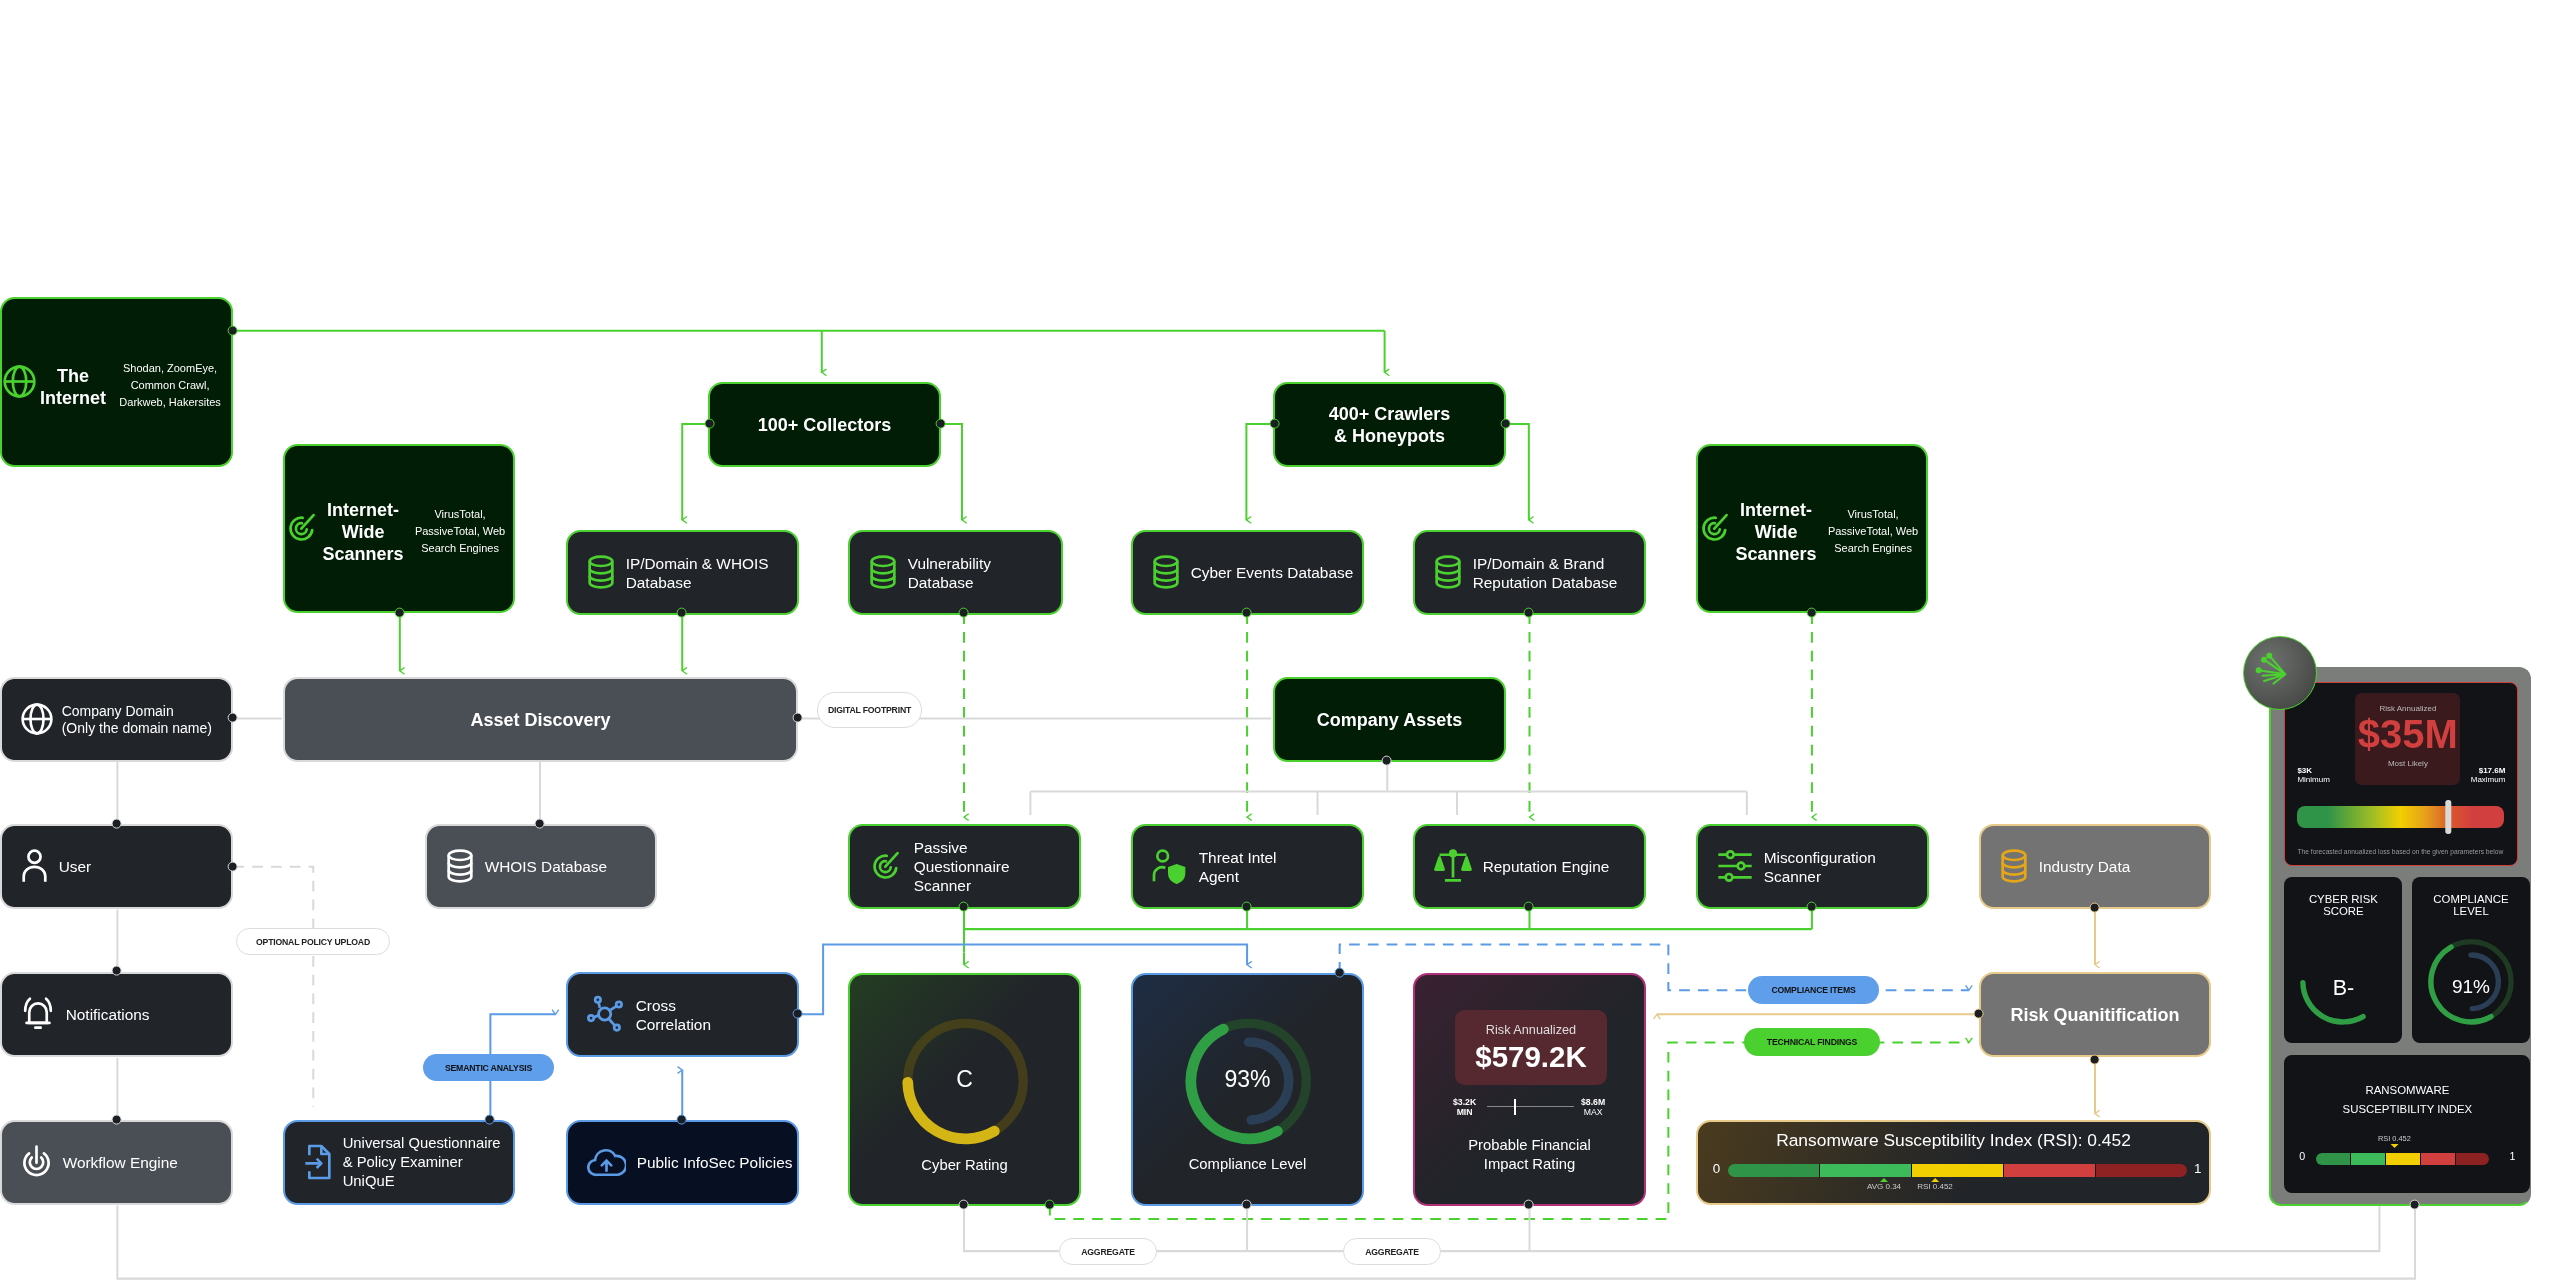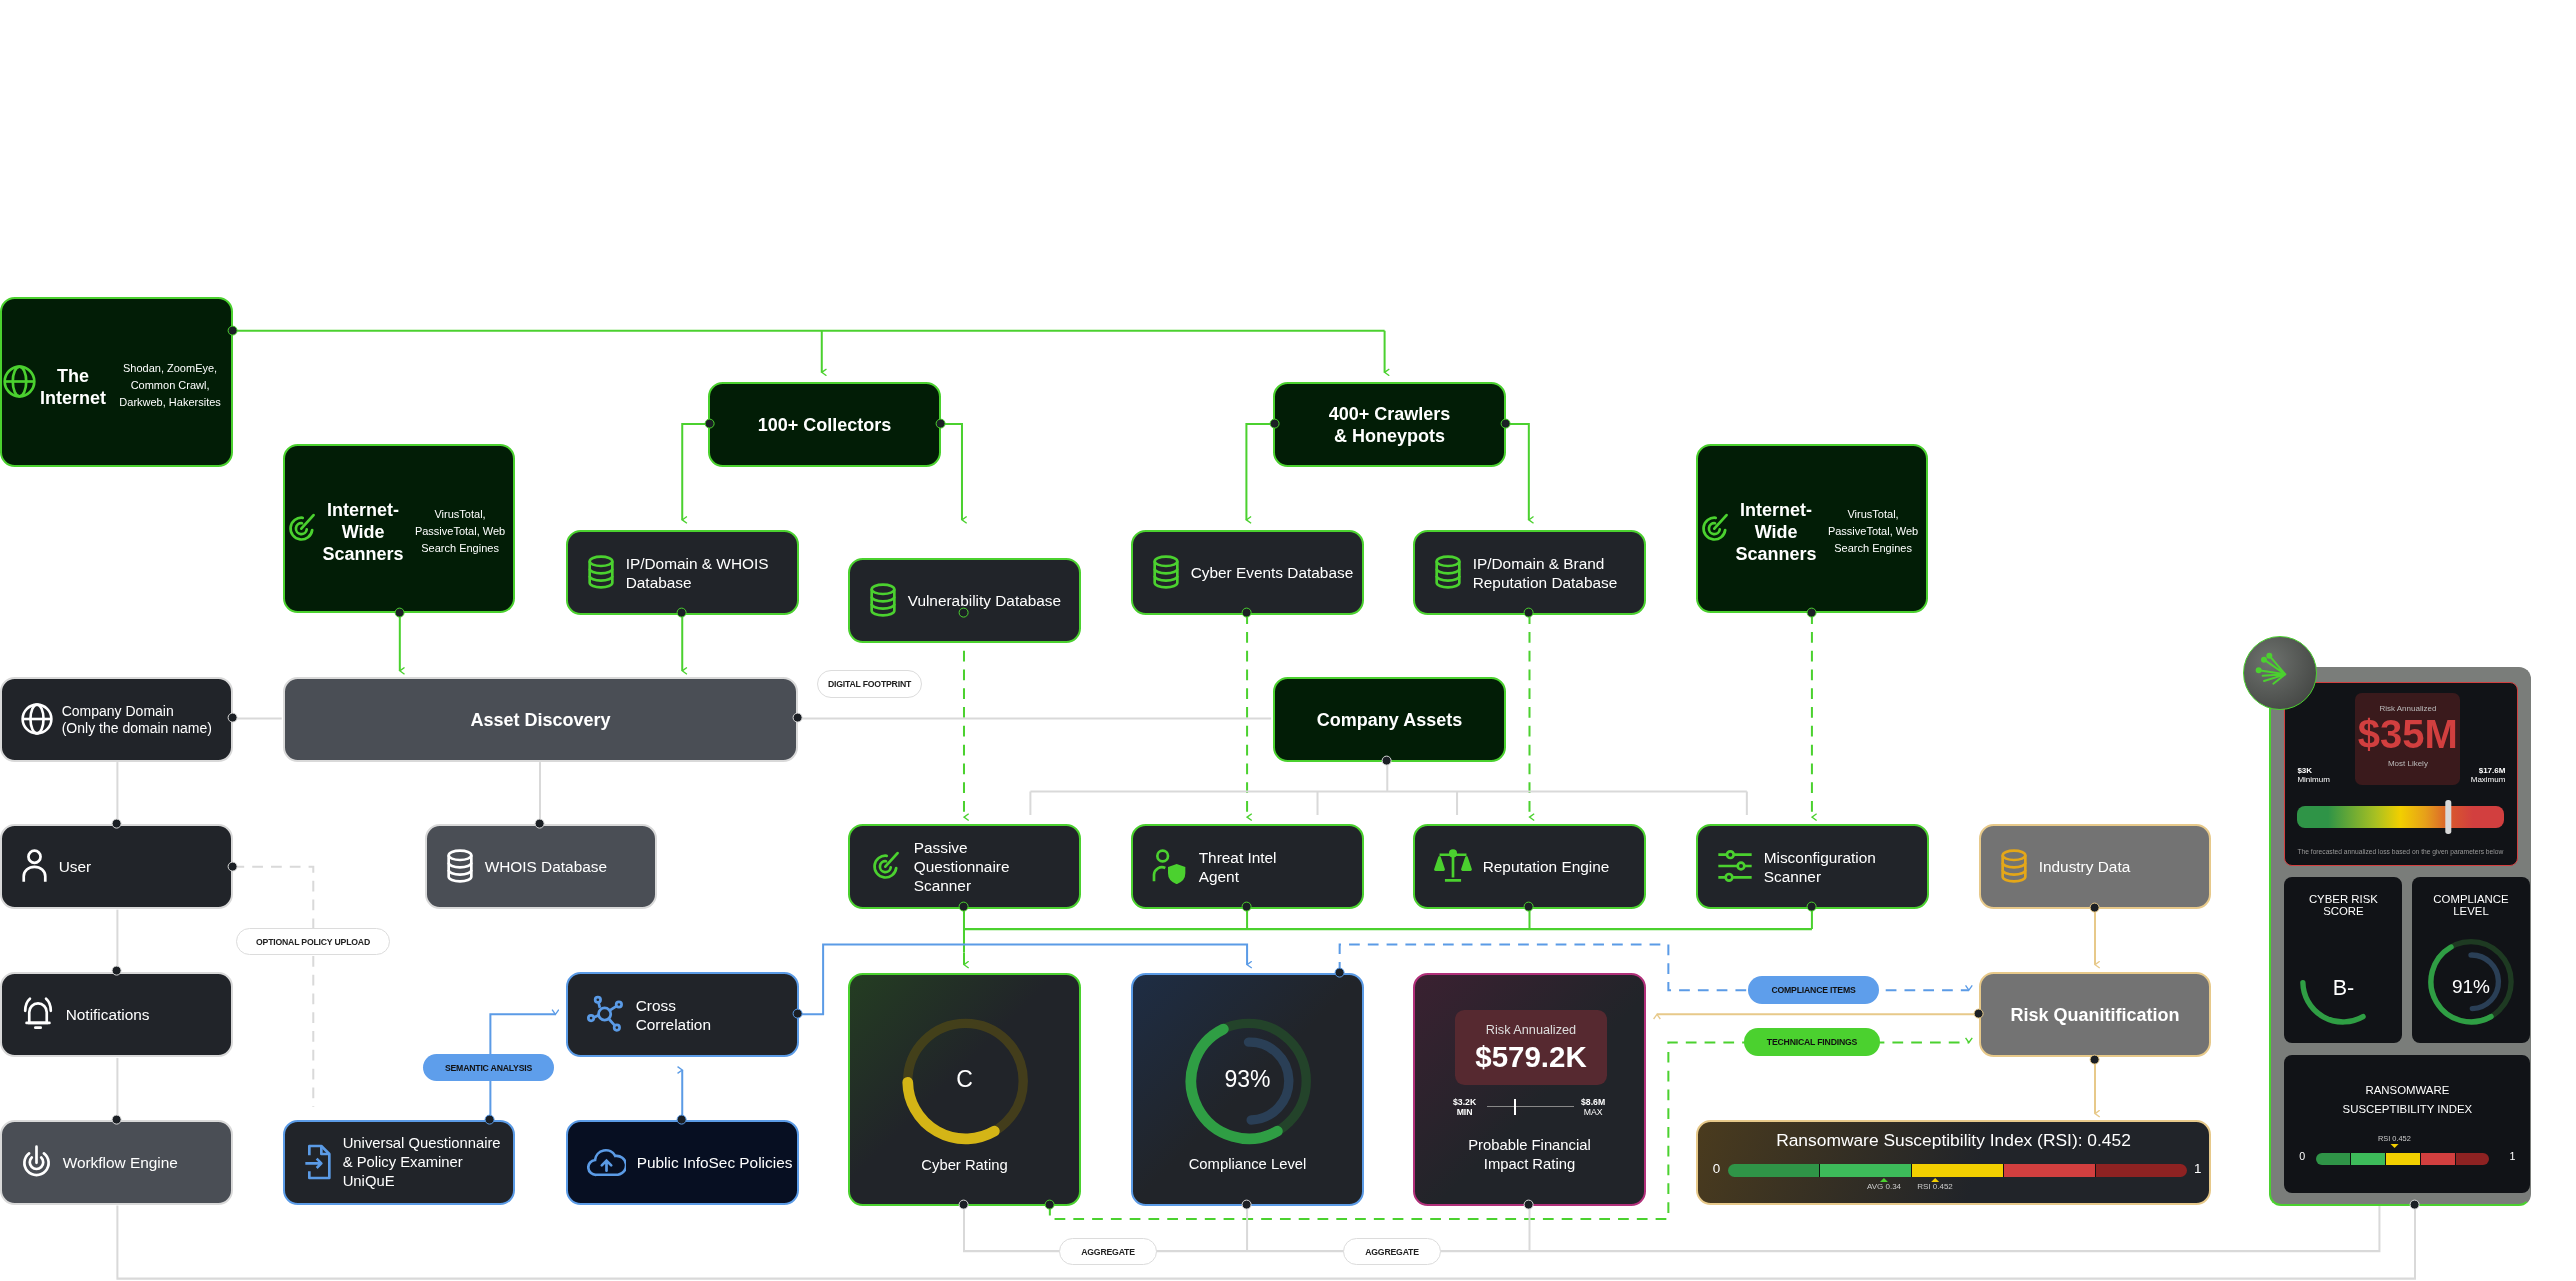--- a/index.html
+++ b/index.html
@@ -176,21 +176,21 @@
 </div>
 
 <div class="node n-dark row" style="left:566px;top:530px;width:233px;height:85px">
   <span class="ico"><svg width="28" height="34" viewBox="0 0 42 50" fill="none" stroke="#4bd12f" stroke-width="4">
         <ellipse cx="21" cy="9" rx="17" ry="7"></ellipse>
         <path d="M4 9 V41 A17 7 0 0 0 38 41 V9"></path>
         <path d="M4 20 A17 7 0 0 0 38 20 M4 31 A17 7 0 0 0 38 31"></path>
       </svg></span>
   <span class="lbl" style="width:154px">IP/Domain &amp; WHOIS Database</span>
 </div>
-<div class="node n-dark row" style="left:848px;top:558px;width:233px;height:85px">
+<div class="node n-dark row" style="left:848px;top:530px;width:215px;height:85px">
   <span class="ico"><svg width="28" height="34" viewBox="0 0 42 50" fill="none" stroke="#4bd12f" stroke-width="4">
         <ellipse cx="21" cy="9" rx="17" ry="7"></ellipse>
         <path d="M4 9 V41 A17 7 0 0 0 38 41 V9"></path>
         <path d="M4 20 A17 7 0 0 0 38 20 M4 31 A17 7 0 0 0 38 31"></path>
       </svg></span>
   <span class="lbl">Vulnerability Database</span>
 </div>
 <div class="node n-dark row" style="left:1131px;top:530px;width:233px;height:85px">
   <span class="ico"><svg width="28" height="34" viewBox="0 0 42 50" fill="none" stroke="#4bd12f" stroke-width="4">
         <ellipse cx="21" cy="9" rx="17" ry="7"></ellipse>
@@ -326,21 +326,21 @@
         <ellipse cx="21" cy="9" rx="17" ry="7"></ellipse>
         <path d="M4 9 V41 A17 7 0 0 0 38 41 V9"></path>
         <path d="M4 20 A17 7 0 0 0 38 20 M4 31 A17 7 0 0 0 38 31"></path>
       </svg></span>
   <span class="lbl">Industry Data</span>
 </div>
 <div class="node n-gold center-col" style="left:1979px;top:972px;width:232px;height:85px">
   <div class="title">Risk Quanitification</div>
 </div>
 
-<div class="pill pill-white" style="left:817px;top:670px;width:105px;height:28px">DIGITAL FOOTPRINT</div>
+<div class="pill pill-white" style="left:817px;top:692px;width:105px;height:36px">DIGITAL FOOTPRINT</div>
 <div class="pill pill-white" style="left:236px;top:928px;width:154px;height:27px">OPTIONAL POLICY UPLOAD</div>
 <div class="pill pill-blue" style="left:423px;top:1054px;width:131px;height:27px">SEMANTIC ANALYSIS</div>
 <div class="pill pill-blue" style="left:1748px;top:976px;width:131px;height:28px">COMPLIANCE ITEMS</div>
 <div class="pill pill-green" style="left:1744px;top:1028px;width:136px;height:28px">TECHNICAL FINDINGS</div>
 <div class="pill pill-white" style="left:1059px;top:1238px;width:98px;height:27px">AGGREGATE</div>
 <div class="pill pill-white" style="left:1343px;top:1238px;width:98px;height:27px">AGGREGATE</div>
 
 <div class="card" style="left:848px;top:973px;width:233px;height:233px;border:2px solid #4bd12f;background:linear-gradient(135deg,#243d22 0%,#212429 45%)">
   <svg width="233" height="233" style="position:absolute;left:0;top:0" viewBox="0 0 347 347">
     <circle cx="172" cy="158" r="86" fill="none" stroke="#5a4e12" stroke-width="14" opacity=".6"></circle>

